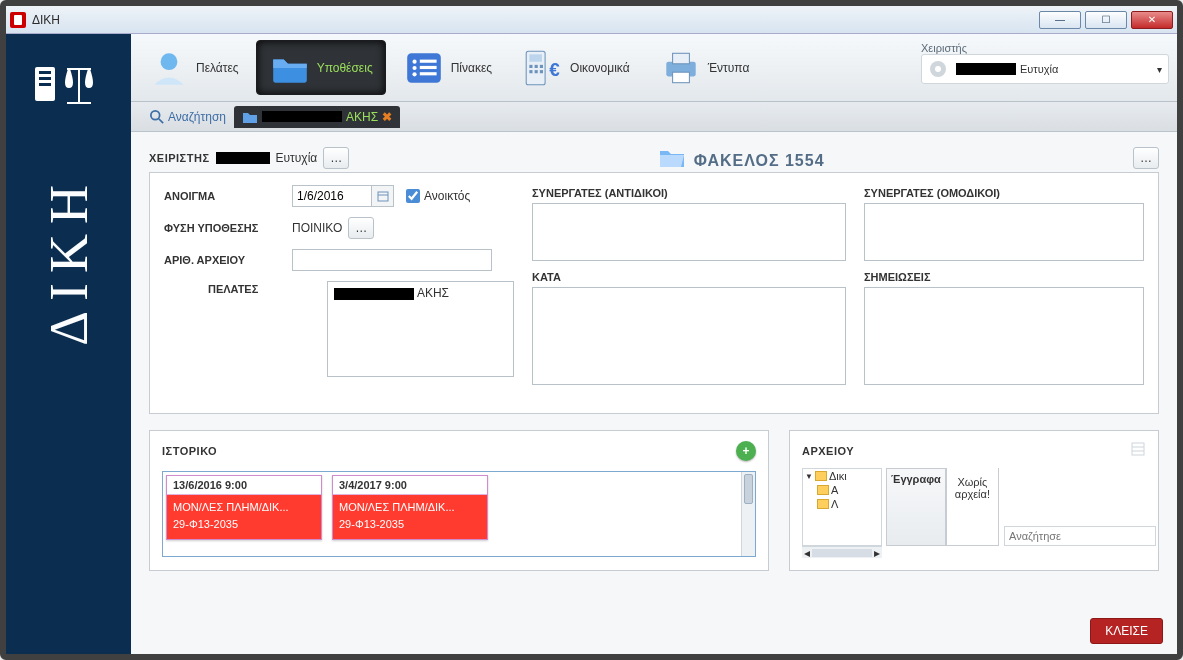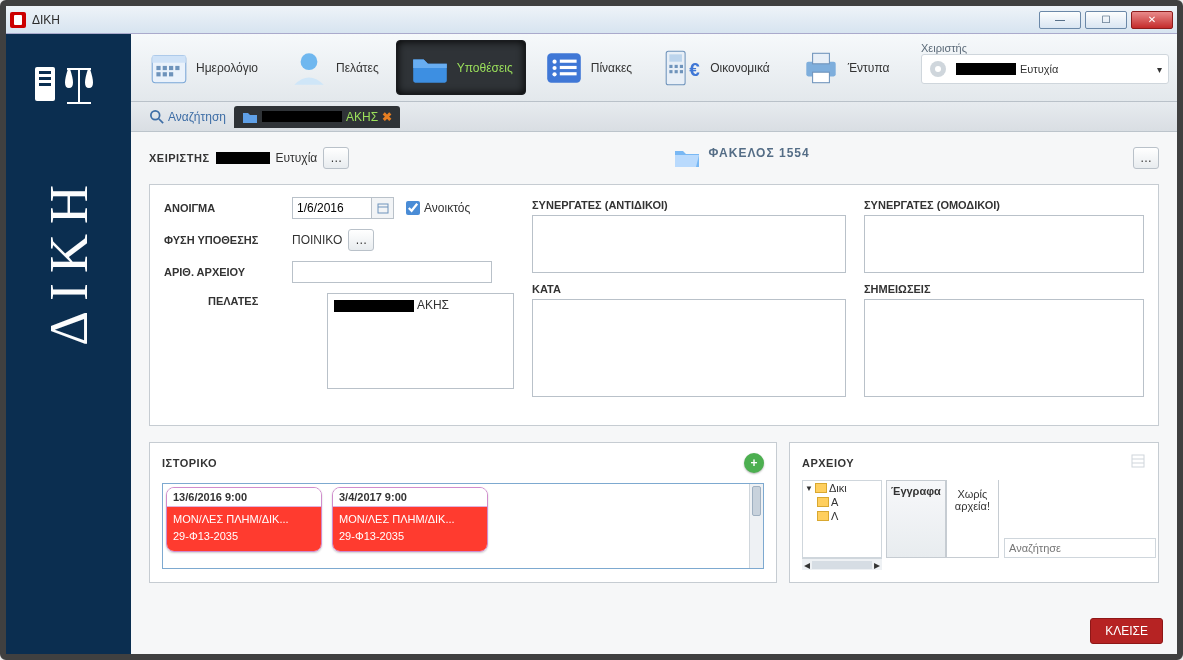--- a/index.html
+++ b/index.html
@@ -28,48 +28,48 @@
   .operator-box .op-name{display:flex; align-items:center; gap:4px; border:1px solid #cfd6dc; background:#fff; padding:4px 6px; border-radius:3px; justify-content:space-between;}
   .operator-box .chev{font-size:10px;}
   .redact{background:#000; display:inline-block; height:12px; vertical-align:middle;}
   .tabbar{height:30px; background:linear-gradient(#e7ebef,#d9dee3); border-bottom:1px solid #bcc4cb; display:flex; align-items:center; padding:0 19px; gap:8px;}
   .search-tab{display:flex;align-items:center;gap:4px;color:#3e6ea6;cursor:pointer;}
   .search-tab svg{width:14px;height:14px;}
   .filetab{display:flex;align-items:center;gap:4px;background:#2f3337;color:#9be05b;padding:4px 8px;border-radius:3px 3px 0 0;}
   .filetab .fname{color:#9be05b;}
   .filetab .fx{color:#e67e22;font-weight:bold;cursor:pointer;}
   .content{flex:1; padding:14px 18px 10px 18px; overflow:auto;}
-  .row-top{display:flex;align-items:center;gap:6px;margin-bottom:14px;}
+  .row-top{display:flex;align-items:center;gap:6px;margin-bottom:2px;}
   .lbl{font-weight:bold;font-size:11px;color:#333;letter-spacing:0.5px;}
   .minibtn{width:26px;height:22px;border:1px solid #b9c1c9;background:linear-gradient(#fff,#e8ecef);border-radius:3px;display:flex;align-items:center;justify-content:center;cursor:pointer;}
-  .folder-title{flex:1;display:flex;align-items:flex-start;justify-content:center;gap:8px;font-size:12px;color:#546d86;font-weight:600;letter-spacing:1px;}
+  .folder-title{flex:1;display:flex;align-items:flex-end;justify-content:center;gap:8px;font-size:16px;color:#546d86;font-weight:600;letter-spacing:1px;}
   .panel{border:1px solid #c6ccd2;background:#fff; position:relative;}
   .detail-panel{display:flex; gap:18px; padding:12px 14px 18px 14px; min-height:220px;}
   .det-left{width:350px;}
   .det-mid{flex:1;}
   .det-right{width:280px;}
   .frow{display:flex;align-items:center;margin-bottom:10px;}
   .frow .flabel{width:128px;font-weight:bold;font-size:11px;}
   .inp{height:22px;border:1px solid #b9c1c9;padding:2px 4px;background:#fff;font-size:12px;}
   .inp.date{width:80px;}
   .cal-btn{width:22px;height:22px;border:1px solid #b9c1c9;border-left:none;background:#f2f4f6;display:flex;align-items:center;justify-content:center;}
   .chk{width:14px;height:14px;accent-color:#4a8cd6;}
   .listbox{border:1px solid #b9c1c9;background:#fff;height:96px;overflow:auto;padding:2px;}
   .listbox .li{padding:2px 4px;white-space:nowrap;}
   .sec-title{font-weight:bold;font-size:11px;margin-bottom:4px;margin-top:2px;}
   .tbox{border:1px solid #b9c1c9;background:#fff;height:58px;margin-bottom:10px;}
   .tbox.tall{height:98px;}
-  .bottom{display:flex;gap:12px;margin-top:16px;}
+  .bottom{display:flex;gap:20px;margin-top:16px;}
   .hist-panel{flex:1;padding:10px 12px 12px 12px;}
   .hist-head{display:flex;align-items:center;justify-content:space-between;margin-bottom:10px;}
   .addbtn{width:20px;height:20px;border-radius:50%;background:#4CAF50;color:#fff;display:flex;align-items:center;justify-content:center;font-weight:bold;cursor:pointer;box-shadow:0 1px 2px rgba(0,0,0,.3);}
   .hist-track{border:1px solid #7da9d0;background:#fff;height:86px;display:flex;align-items:flex-start;padding:3px;gap:10px;overflow:auto;position:relative;}
   .hist-scroll{width:14px;background:#eef1f4;border-left:1px solid #cfd6dc;position:absolute;right:0;top:0;bottom:0;}
   .hist-scroll .thumb{background:#c8d2dc;border:1px solid #9fb0c1;height:30px;margin:2px;border-radius:2px;}
-  .card{width:156px;border:1px solid #d08ccd;border-radius:8px;overflow:hidden;box-shadow:0 1px 2px rgba(0,0,0,.2);}
+  .card{width:156px;border:1px solid #d08ccd;border-radius:0;overflow:hidden;box-shadow:0 1px 2px rgba(0,0,0,.2);}
   .card .cdate{background:#fff;color:#333;font-size:11px;font-weight:bold;padding:3px 6px;border-bottom:1px solid #e0b3de;}
   .card .cbody{background:#ff3b2f;color:#fff;font-size:11px;padding:4px 6px;line-height:1.5;height:44px;overflow:hidden;}
   .files-panel{width:370px;padding:10px 12px 12px 12px;}
   .files-head{display:flex;align-items:center;justify-content:space-between;margin-bottom:8px;}
   .files-body{display:flex;gap:4px;}
   .tree{width:80px;border:1px solid #cfd6dc;background:#fff;height:78px;overflow:hidden;font-size:11px;}
   .tree-scroll-h{height:12px;background:#eef1f4;border-top:1px solid #cfd6dc;display:flex;align-items:center;}
   .tree-row{display:flex;align-items:center;gap:2px;padding:1px 2px;white-space:nowrap;}
   .tri{font-size:8px;}
   .fico{width:12px;height:10px;background:#ffcf5e;border:1px solid #d9a830;display:inline-block;}
@@ -114,38 +114,20 @@
       </div>
       <div class="vtitle">ΔΙΚΗ</div>
     </div>
 
     <div class="main">
 
       <div class="toolbar">
         <div class="tbtn">
           <span class="ticon">
             <svg viewBox="0 0 40 40">
-                <rect x="4" y="8" width="32" height="26" rx="3" fill="#eaf2fb" stroke="#7aa6d6"></rect>
-                <rect x="4" y="8" width="32" height="7" fill="#cfe2f7"></rect>
-                <g fill="#6e93bb">
-                  <rect x="8" y="18" width="4" height="4"></rect>
-                  <rect x="14" y="18" width="4" height="4"></rect>
-                  <rect x="20" y="18" width="4" height="4"></rect>
-                  <rect x="26" y="18" width="4" height="4"></rect>
-                  <rect x="8" y="24" width="4" height="4"></rect>
-                  <rect x="14" y="24" width="4" height="4"></rect>
-                  <rect x="20" y="24" width="4" height="4"></rect>
-                </g>
-              </svg>
-          </span>
-          <span class="tlabel">Ημερολόγιο</span>
-        </div>
-        <div class="tbtn">
-          <span class="ticon">
-            <svg viewBox="0 0 40 40">
                 <circle cx="20" cy="14" r="8" fill="#6fb7ef"></circle>
                 <path d="M6 36 q14 -14 28 0" fill="#cfe6f8"></path>
               </svg>
           </span>
           <span class="tlabel">Πελάτες</span>
         </div>
         <div class="tbtn active">
           <span class="ticon">
             <svg viewBox="0 0 40 40">
                 <path d="M4 12h10l4 4h18v16a2 2 0 0 1-2 2H6a2 2 0 0 1-2-2z" fill="#3d8fe2"></path>

